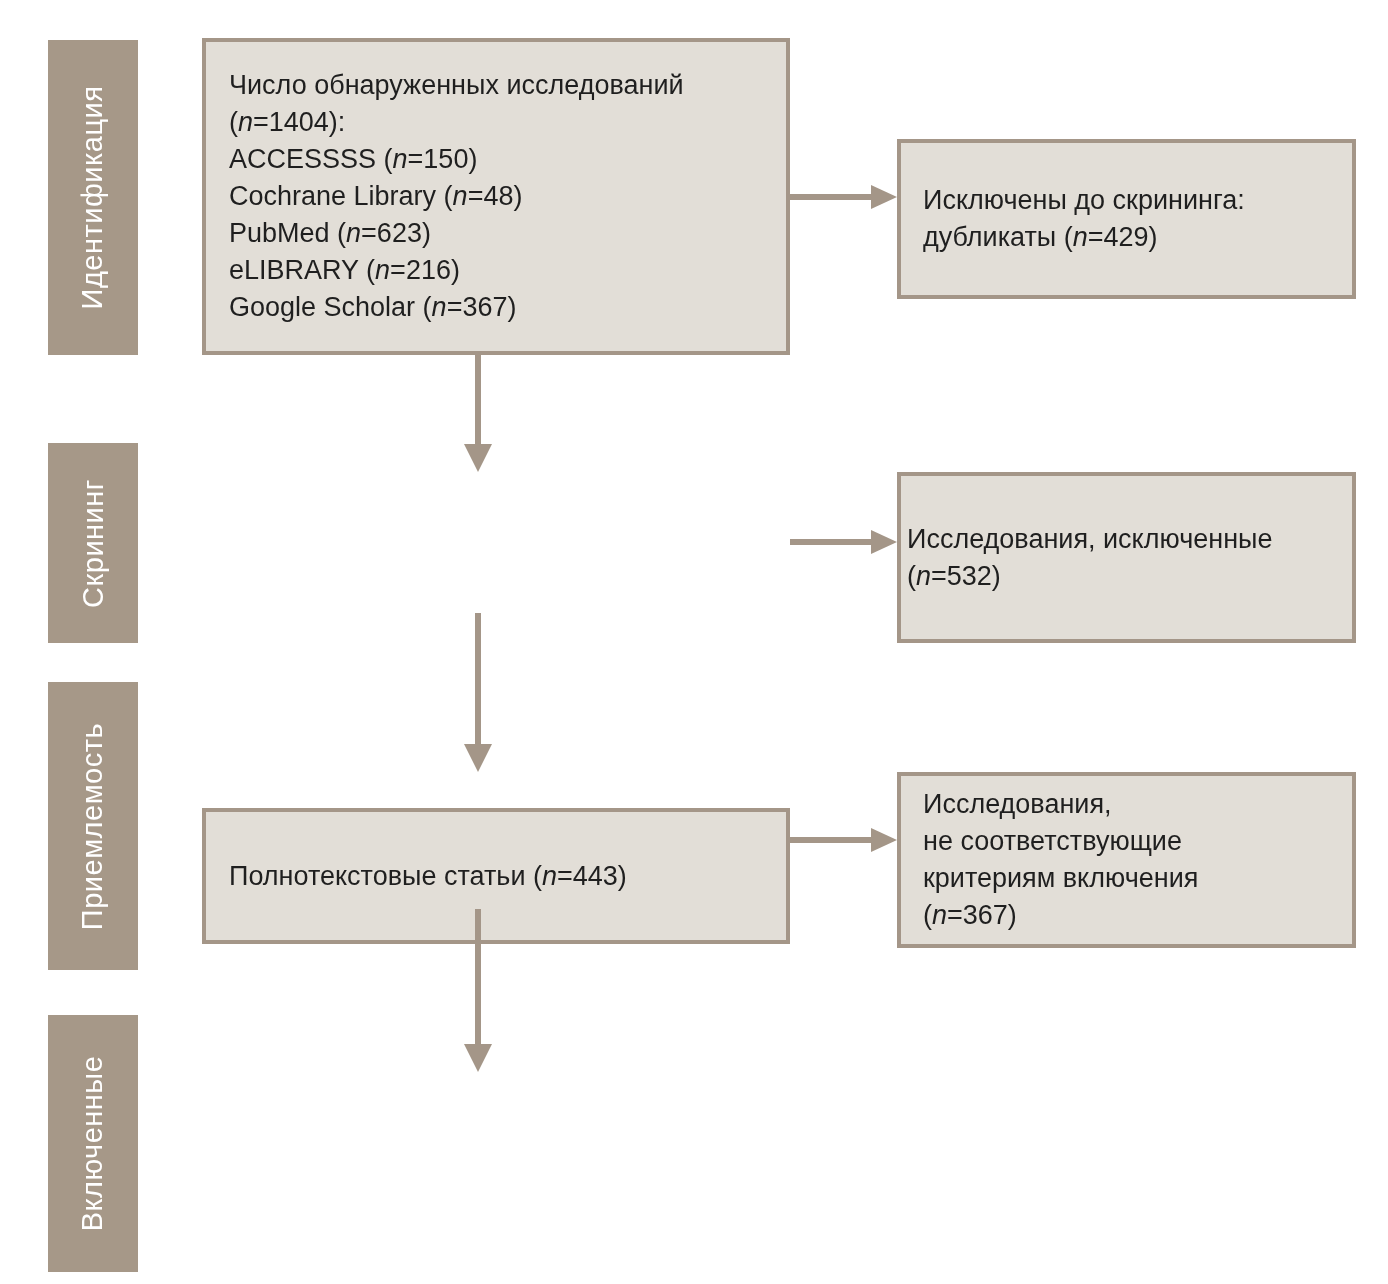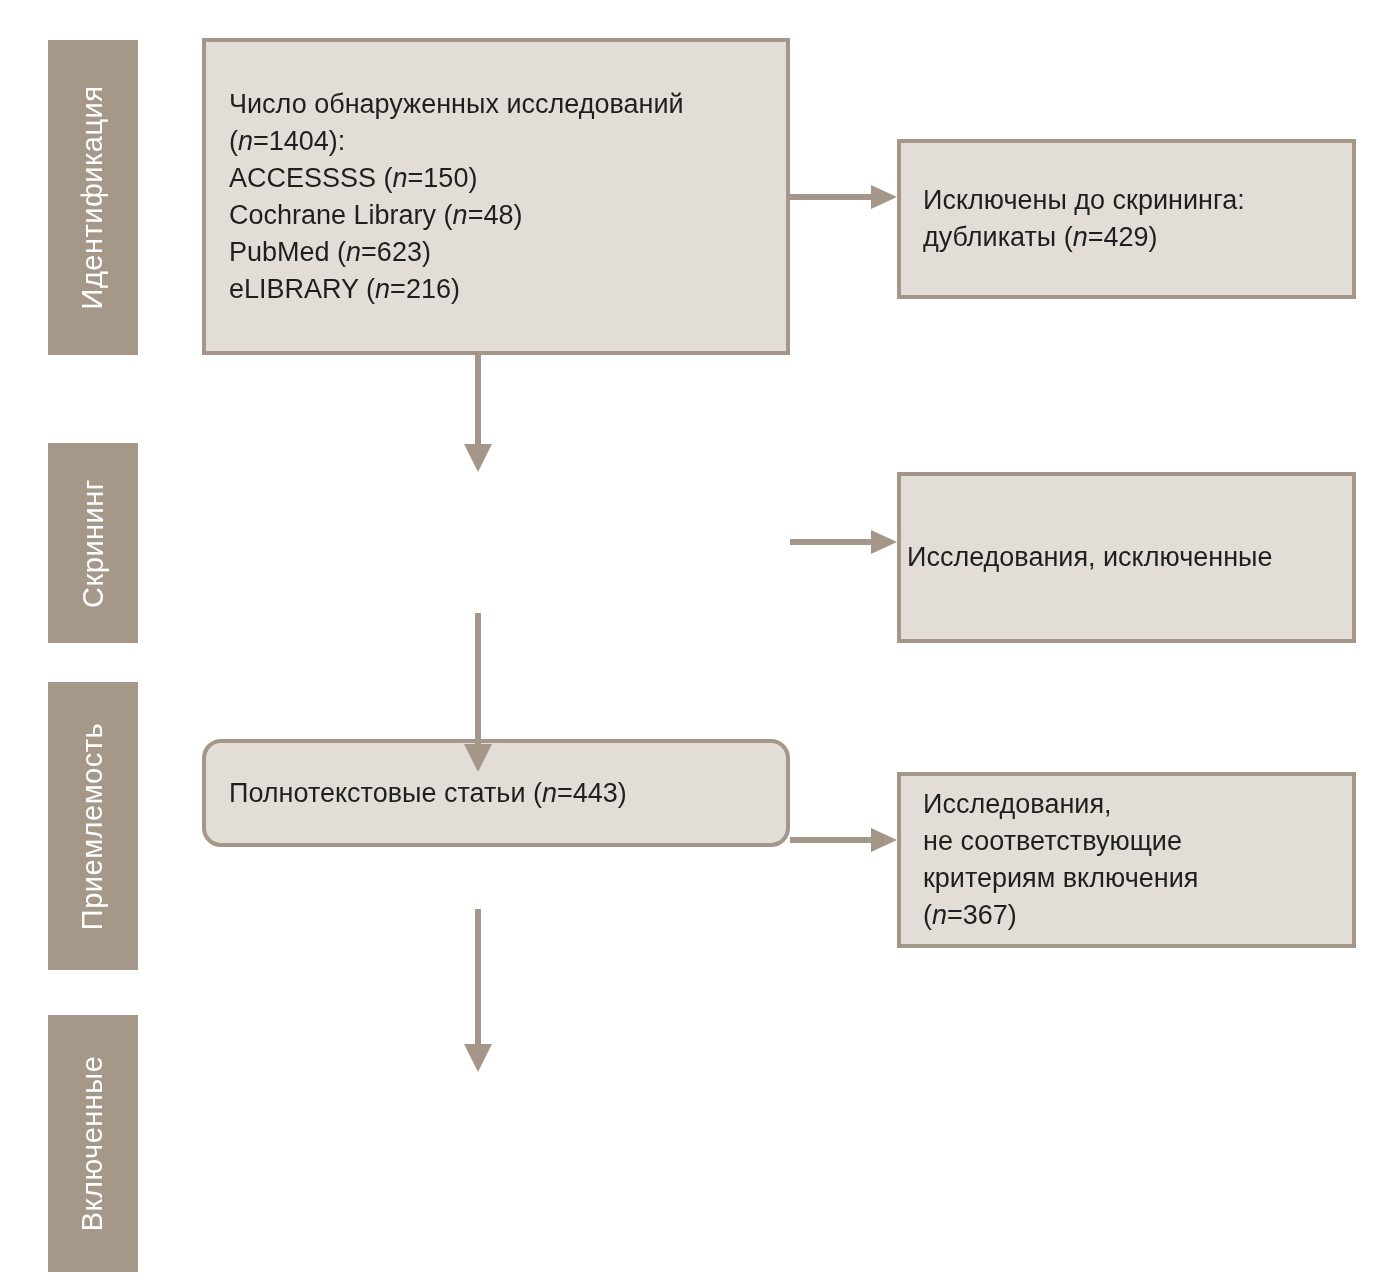--- a/index.html
+++ b/index.html
@@ -24,21 +24,21 @@
   .bar-3{top:1015px;height:257px;}
   .stage-label{transform:rotate(-90deg);white-space:nowrap;color:var(--bar-text);
     font-size:29px;letter-spacing:.5px;}
 
   
   .box{position:absolute;background:var(--box-fill);border:4px solid var(--box-border);
     box-sizing:border-box;display:flex;flex-direction:column;justify-content:center;}
   .main-box{left:202px;width:588px;padding:6px 10px 6px 23px;}
   .mbox-0{top:38px;height:317px;}
   .mbox-1{top:473px;height:140px;}
-  .mbox-2{top:739px;height:108px;border-radius:19px;}
+  .mbox-2{top:808px;height:136px;}
   .mbox-3{top:1072px;height:140px;}
   .side-box{left:897px;width:459px;padding:6px 10px 6px 22px;}
   .sbox-0{top:139px;height:160px;}
   .sbox-1{top:472px;height:171px;padding-left:6px;}
   .sbox-2{top:772px;height:176px;}
   .box-text{font-size:27px;line-height:37px;color:var(--text);}
   .box-text .line{white-space:nowrap;}
   .box-text i{font-style:italic;}
 
   
@@ -81,37 +81,39 @@
   </div>
 
   <div class="box main-box mbox-0">
     <div class="box-text">
         <div class="line">Число обнаруженных исследований</div>
         <div class="line">(<i>n</i>=1404):</div>
         <div class="line">ACCESSSS (<i>n</i>=150)</div>
         <div class="line">Cochrane Library (<i>n</i>=48)</div>
         <div class="line">PubMed (<i>n</i>=623)</div>
         <div class="line">eLIBRARY (<i>n</i>=216)</div>
+        <div class="line">Google Scholar (<i>n</i>=367)</div>
       </div>
   </div>
   <div class="box main-box mbox-2">
     <div class="box-text">
         <div class="line">Полнотекстовые статьи (<i>n</i>=443)</div>
       </div>
   </div>
 
   <div class="box side-box sbox-0">
     <div class="box-text">
         <div class="line">Исключены до скрининга:</div>
         <div class="line">дубликаты (<i>n</i>=429)</div>
       </div>
   </div>
   <div class="box side-box sbox-1">
     <div class="box-text">
         <div class="line">Исследования, исключенные</div>
+        <div class="line">(<i>n</i>=532)</div>
       </div>
   </div>
   <div class="box side-box sbox-2">
     <div class="box-text">
         <div class="line">Исследования,</div>
         <div class="line">не соответствующие</div>
         <div class="line">критериям включения</div>
         <div class="line">(<i>n</i>=367)</div>
       </div>
   </div>

